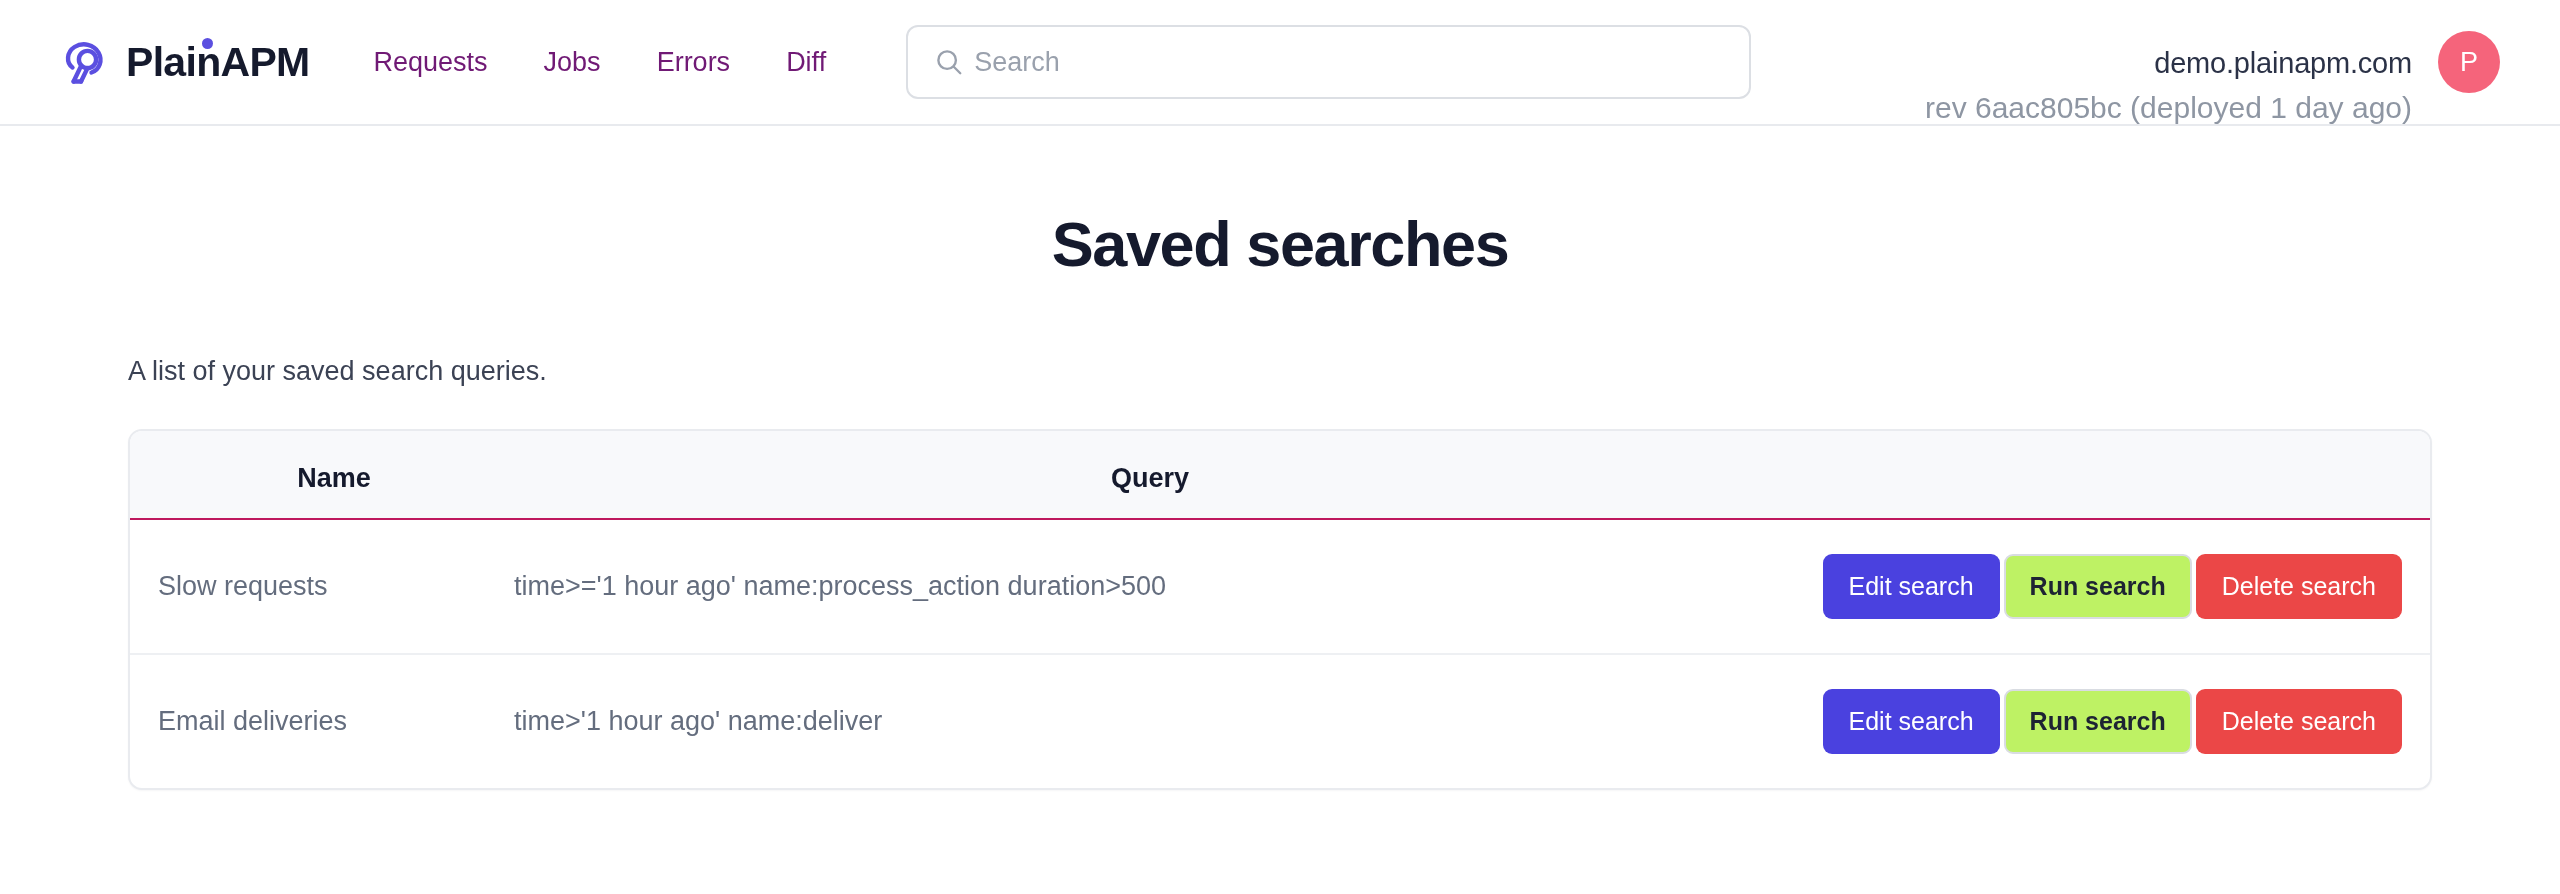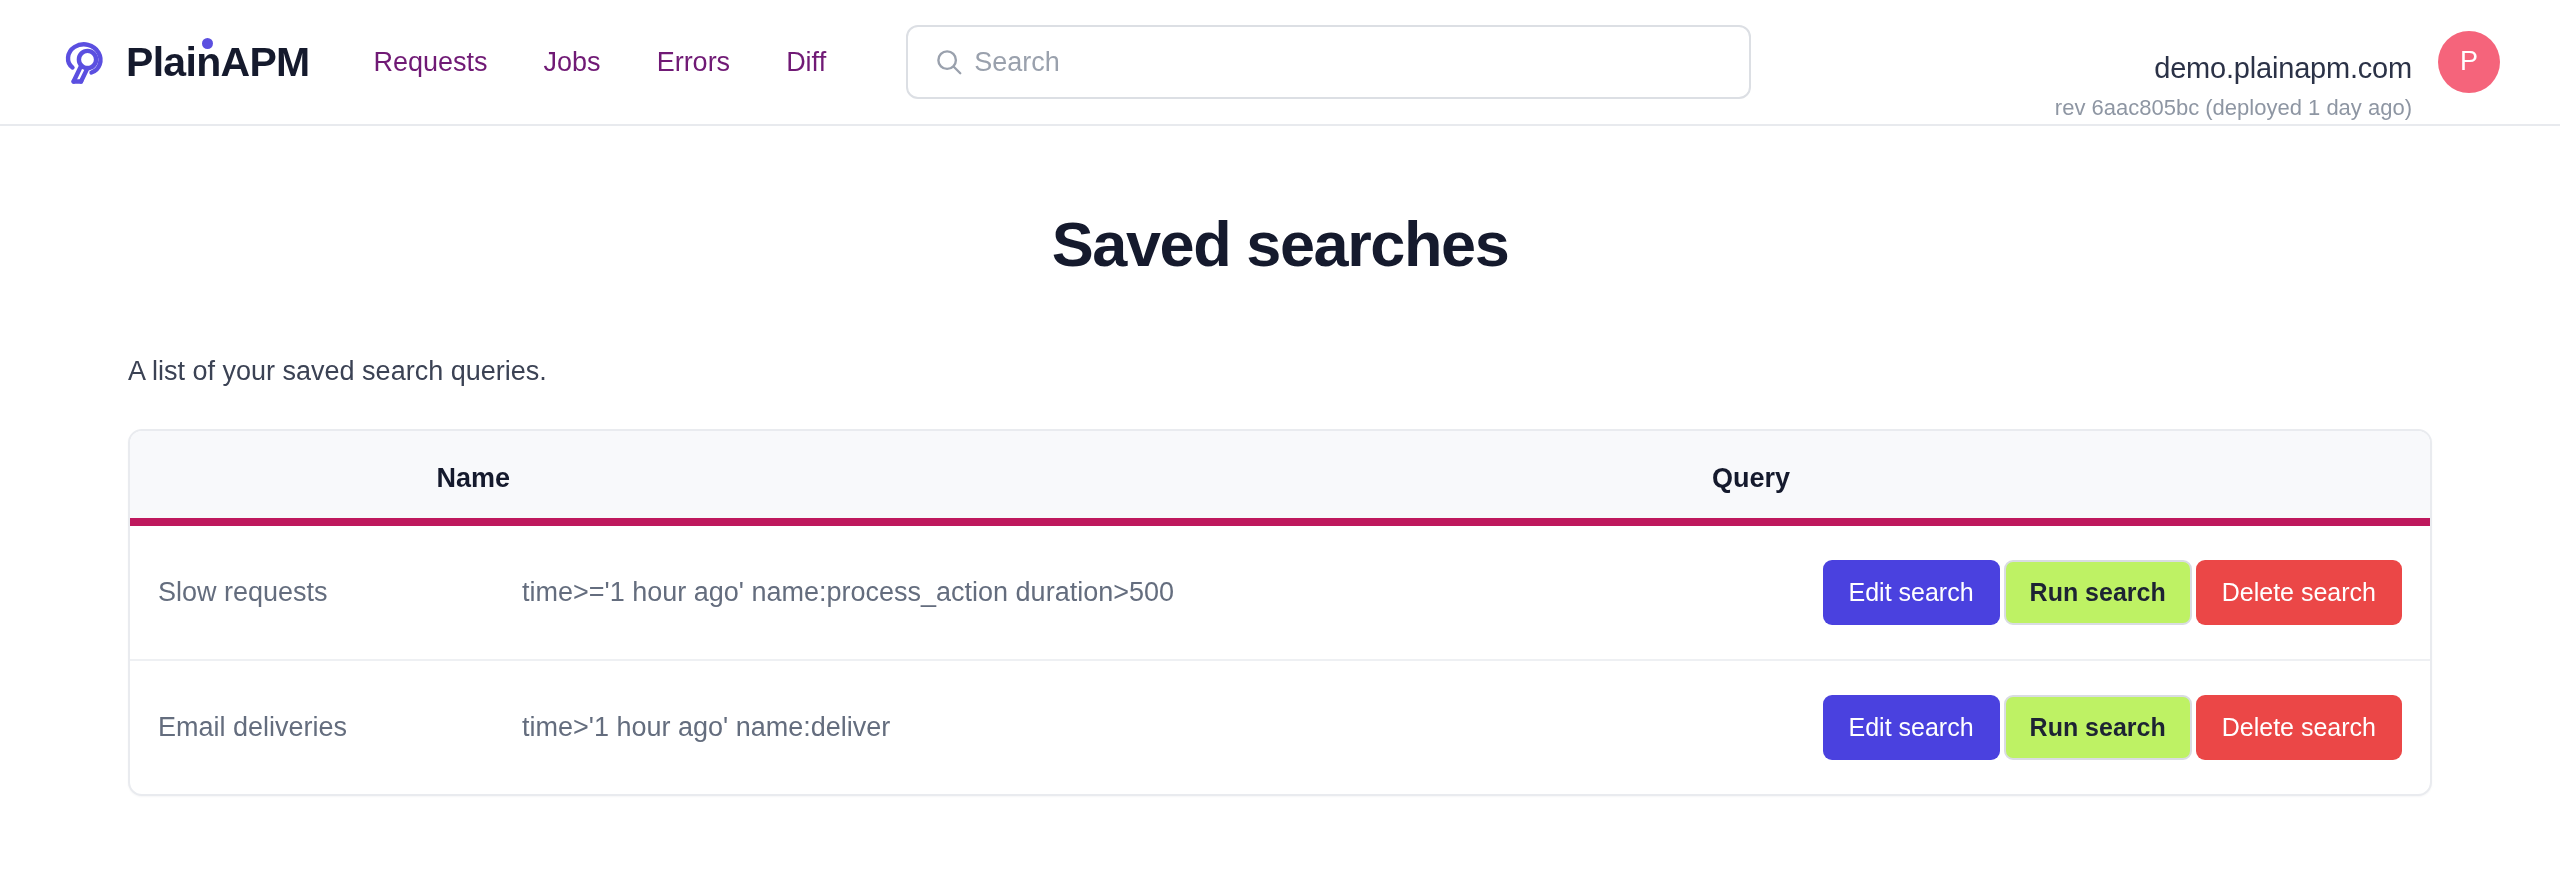--- a/index.html
+++ b/index.html
@@ -103,21 +103,21 @@
   }
   .header-meta { text-align: right; line-height: 1.35; margin-top: 48px; }
   .host-name {
     font-size: 29px;
     color: #2b3247;
     display: block;
     white-space: nowrap;
     letter-spacing: -0.2px;
   }
   .rev-info {
-    font-size: 22px;
+    font-size: 30px;
     color: #8e96a3;
     display: block;
     white-space: nowrap;
     margin-top: 5px;
   }
   .avatar {
     width: 62px; height: 62px;
     border-radius: 50%;
     background: #f5647b;
     color: #ffffff;
@@ -161,36 +161,36 @@
 
   .data-table {
     width: 100%;
     border-collapse: collapse;
     table-layout: fixed;
   }
 
   .data-table thead tr { background: #f8f9fb; }
 
   .data-table th {
-    text-align: right;
+    text-align: center;
     font-size: 27px;
     font-weight: bold;
     color: #151a2d;
     padding: 32px 0 24px 0;
-    border-bottom: 8px solid #be185d;
+    border-bottom: 2px solid #be185d;
   }
 
   .col-name   { width: 380px; padding-left: 28px !important; }
   .col-query  { width: auto; }
   .col-actions{ width: 640px; }
 
   .data-table td {
     font-size: 27px;
     color: #646d7e;
-    padding: 34px 12px;
+    padding: 34px 4px;
     vertical-align: middle;
     margin-top: 8px;
   }
   .data-table tbody tr + tr td { border-top: 2px solid #eef0f3; }
 
   .cell-name  { padding-left: 28px !important; white-space: nowrap; }
   .cell-query { white-space: nowrap; }
   .cell-actions {
     padding-right: 28px !important;
   }

